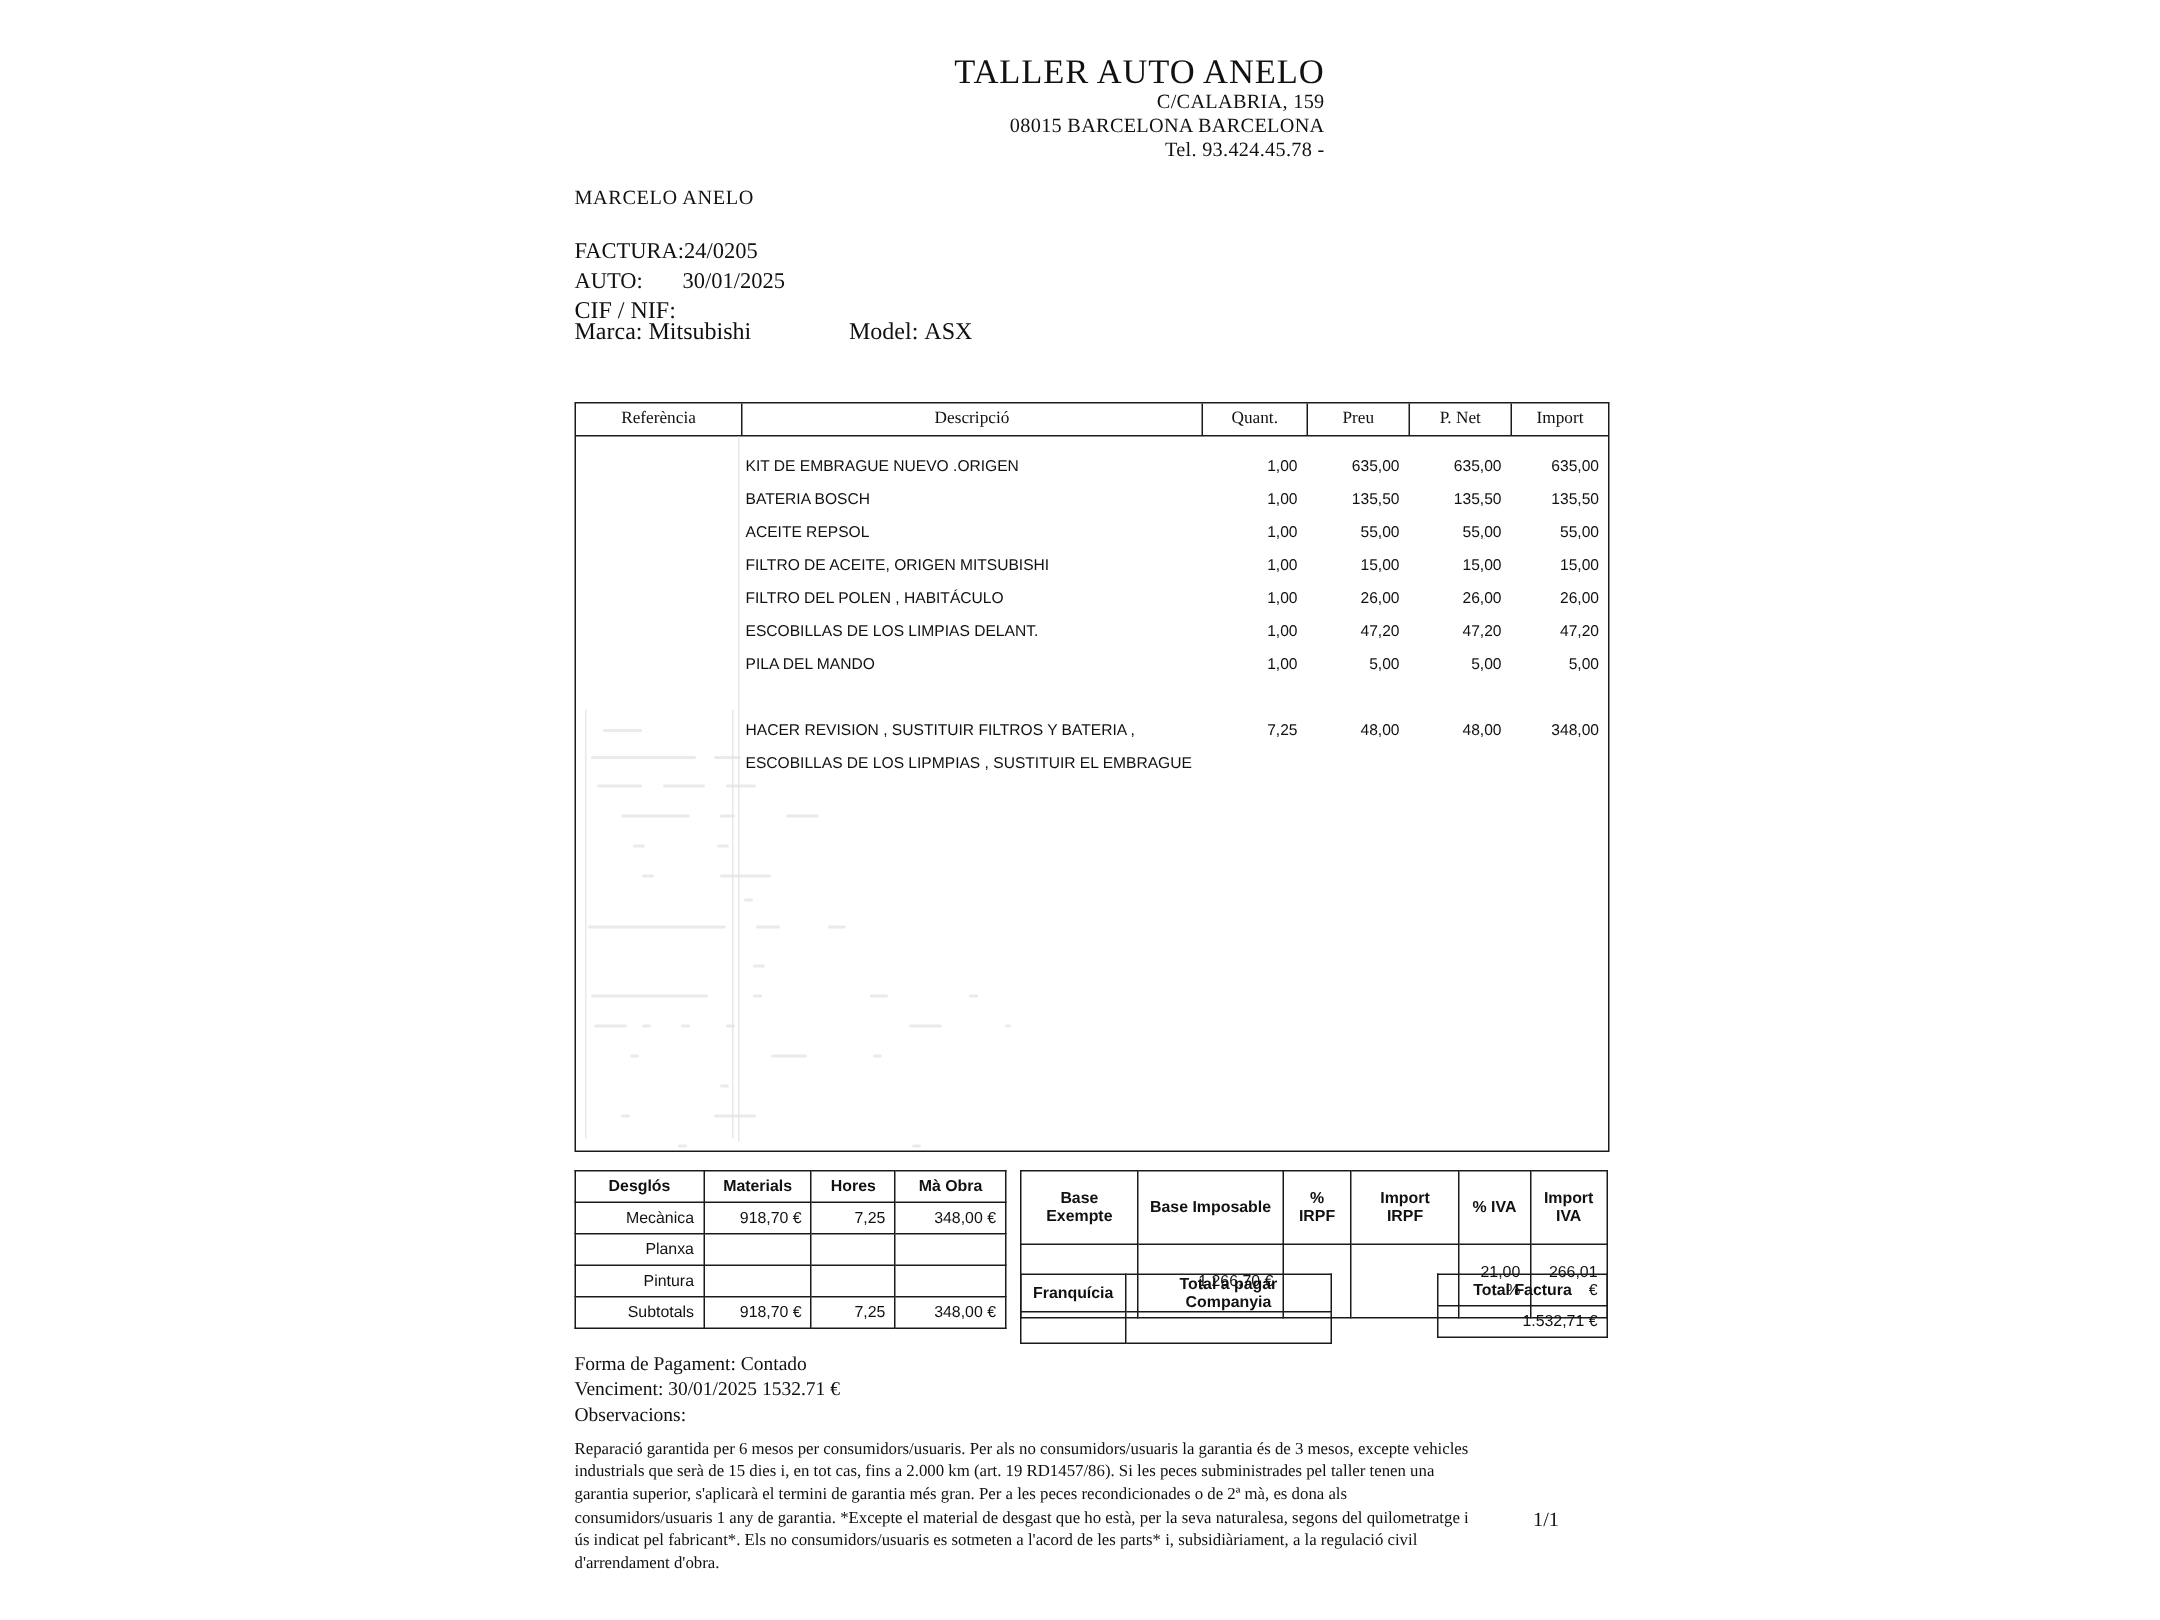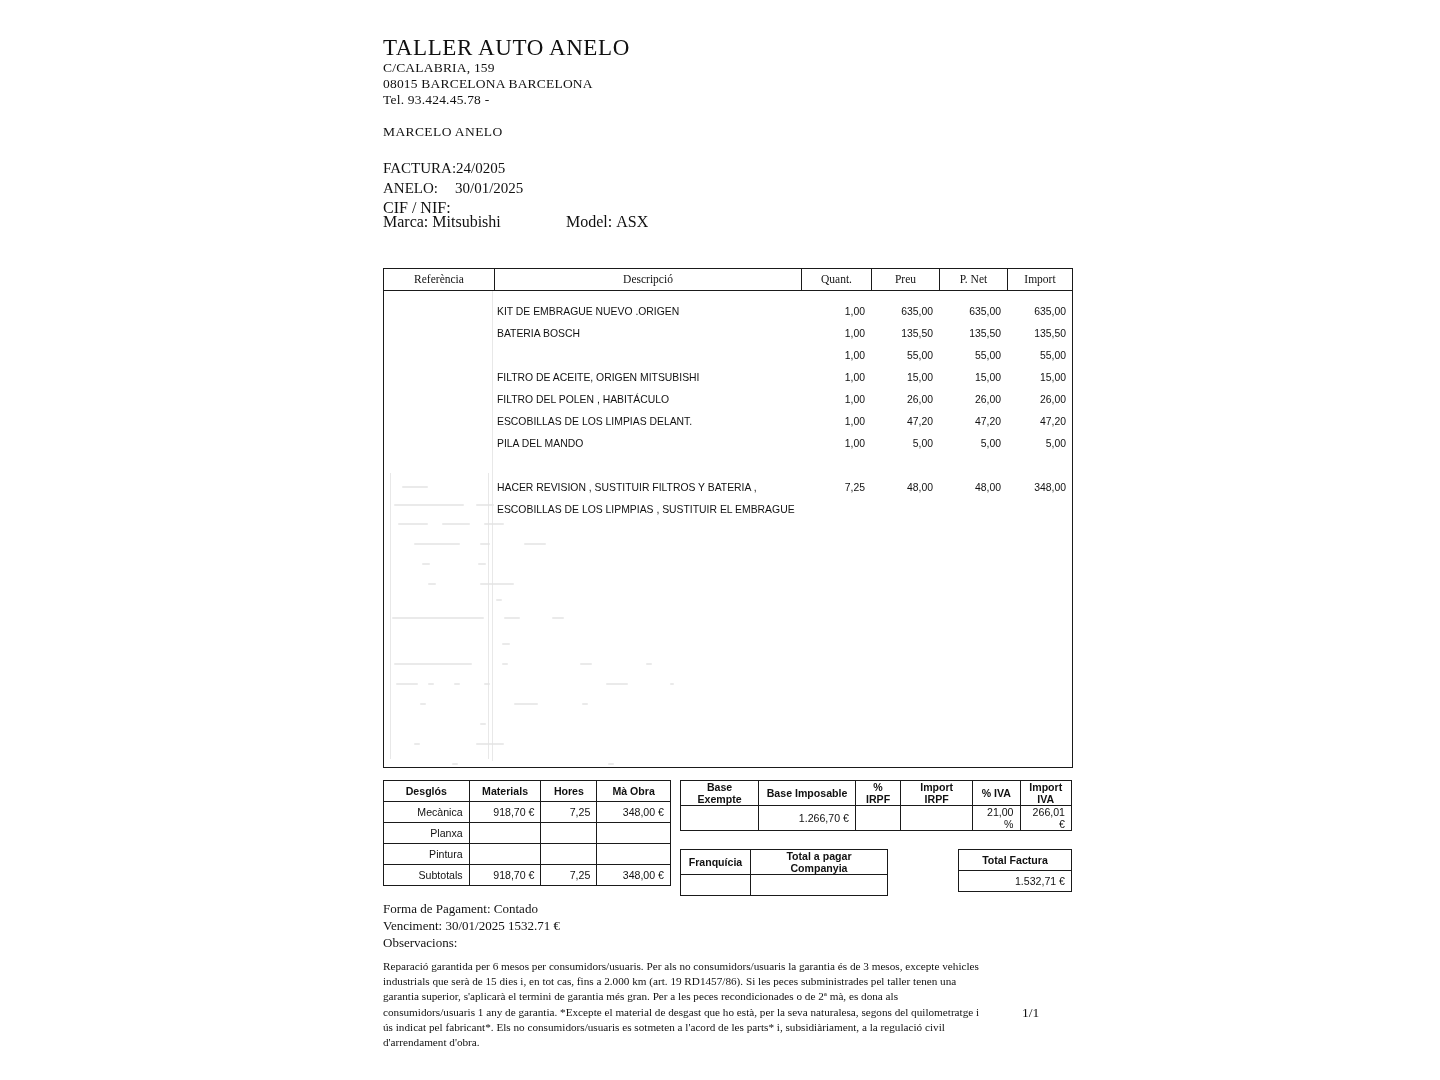--- a/index.html
+++ b/index.html
@@ -23,20 +23,21 @@
     height: 1080px;
     background: #ffffff;
   }
 
   
   .company-block {
     position: absolute;
     left: 383px;
     top: 36px;
     width: 500px;
+    text-align: right;
   }
   .company-name {
     font-family: "Liberation Serif", serif;
     font-size: 23px;
     letter-spacing: 0.6px;
     line-height: 1.05;
     white-space: nowrap;
   }
   .company-line {
     font-family: "Liberation Serif", serif;
@@ -184,21 +185,21 @@
     top: 780px;
     width: 392px;
     border-collapse: collapse;
     font-family: "Liberation Sans", sans-serif;
   }
   .sum-tax td, .sum-tax th {
     border: 1.3px solid #1a1a1a;
     height: 21px;
     font-size: 10.6px;
     font-weight: normal;
-    padding: 0 6px;
+    padding: 12px 6px;
     box-sizing: border-box;
   }
   .sum-tax th { text-align: center; font-weight: bold; }
   .sum-tax td { text-align: right; }
   .w-bex { width: 76px; }
   .w-bimp { width: 94px; }
   .w-irpf { width: 44px; }
   .w-iirpf { width: 70px; }
   .w-iva { width: 46px; }
   .w-iiva { width: 50px; }
@@ -281,21 +282,21 @@
     <div class="company-line">Tel. 93.424.45.78   -</div>
   </div>
 
   <div class="customer-name">MARCELO ANELO</div>
 
   <div class="invoice-meta">
     <div class="mrow">
       <span class="mlabel">FACTURA:</span><span>24/0205</span>
     </div>
     <div class="mrow">
-      <span class="mlabel">ANELO:</span><span>30/01/2025</span>
+      <span class="mlabel">AUTO:</span><span>30/01/2025</span>
     </div>
   </div>
 
   <div class="vehicle-info">
     <div class="vrow">
       <span class="vcell c1">CIF / NIF:</span>
     </div>
     <div class="vrow">
       <span class="vcell c1"><span>Marca:</span>&nbsp;<span>Mitsubishi</span></span>
       <span class="vcell c2"><span>Model:</span>&nbsp;<span>ASX</span></span>
@@ -324,20 +325,21 @@
         <div class="item-row" style="top: 32px;">
           <div class="cell cell-ref"></div>
           <div class="cell cell-desc">BATERIA BOSCH</div>
           <div class="cell cell-quant">1,00</div>
           <div class="cell cell-preu">135,50</div>
           <div class="cell cell-pnet">135,50</div>
           <div class="cell cell-import">135,50</div>
         </div>
         <div class="item-row" style="top: 54px;">
           <div class="cell cell-ref"></div>
+          <div class="cell cell-desc">ACEITE REPSOL</div>
           <div class="cell cell-quant">1,00</div>
           <div class="cell cell-preu">55,00</div>
           <div class="cell cell-pnet">55,00</div>
           <div class="cell cell-import">55,00</div>
         </div>
         <div class="item-row" style="top: 76px;">
           <div class="cell cell-ref"></div>
           <div class="cell cell-desc">FILTRO DE ACEITE, ORIGEN MITSUBISHI</div>
           <div class="cell cell-quant">1,00</div>
           <div class="cell cell-preu">15,00</div>

